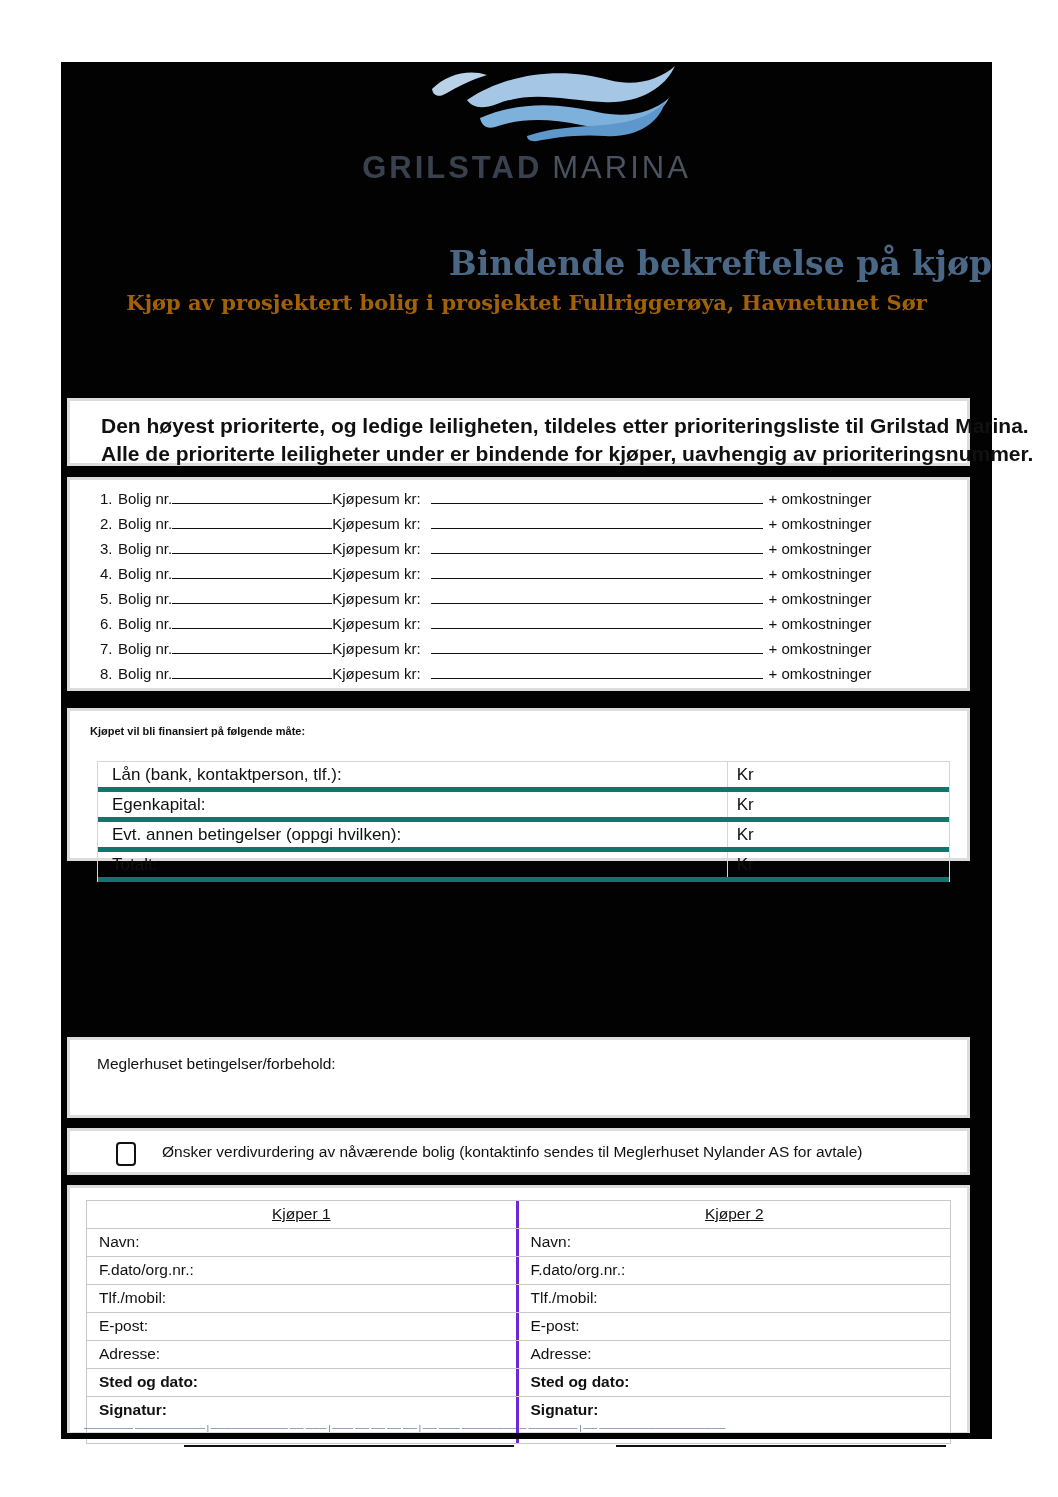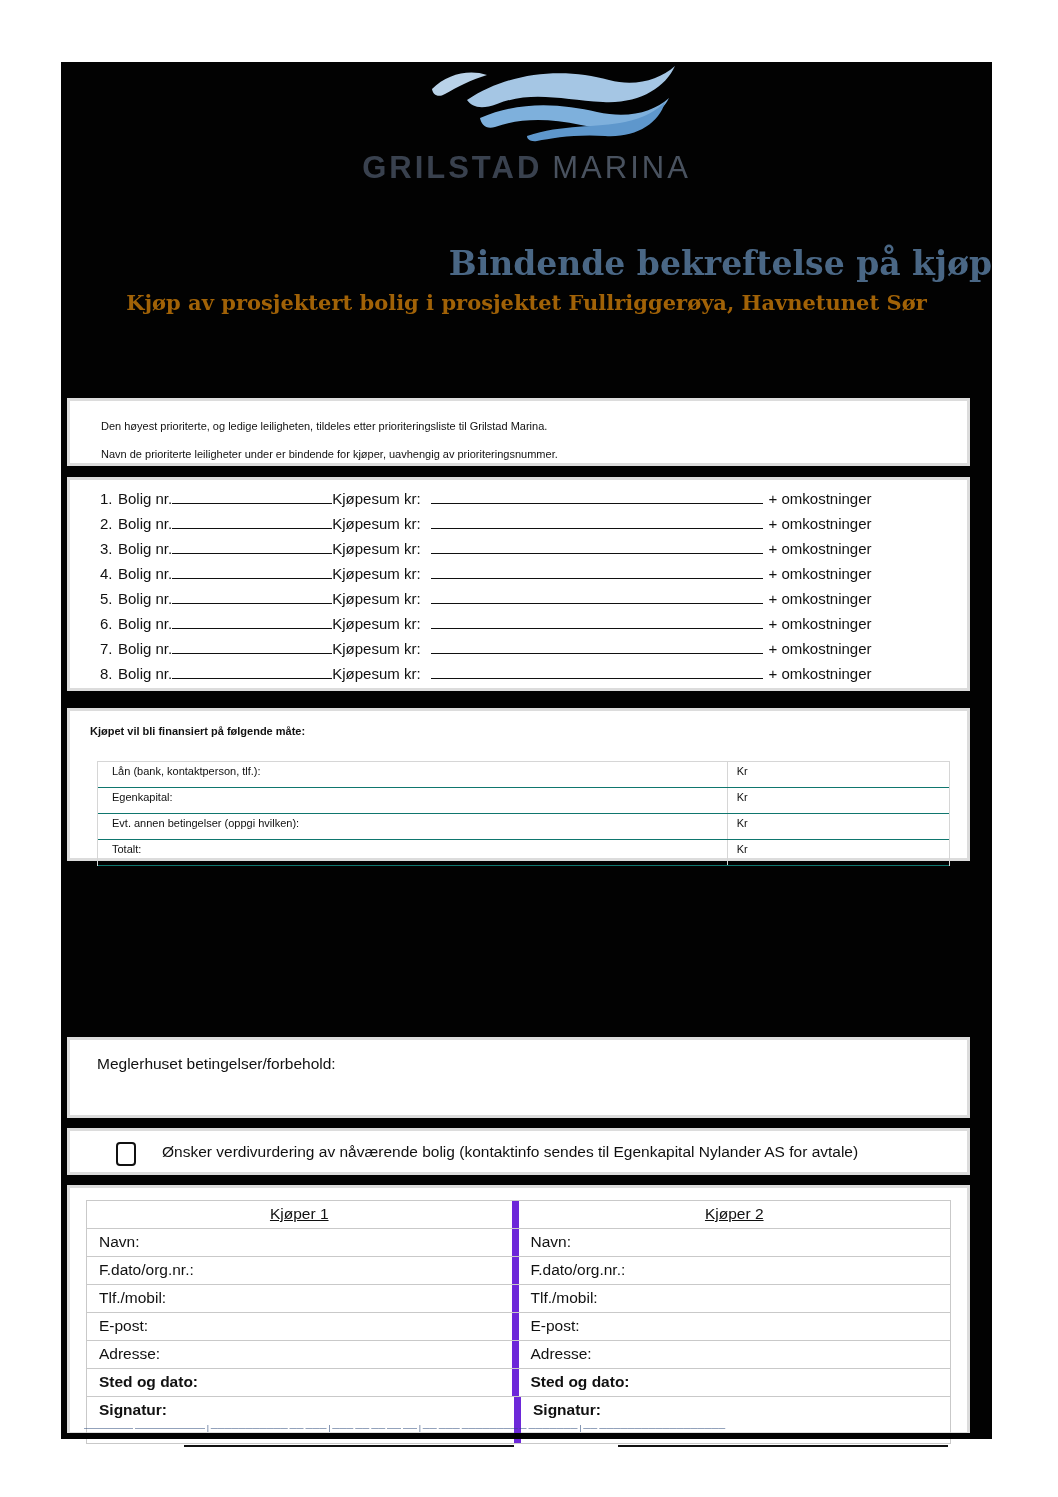--- a/index.html
+++ b/index.html
@@ -13,47 +13,47 @@
   .wordmark .bold{font-weight:bold;color:#39414e;}
   .wordmark .light{font-weight:normal;color:#49525f;margin-left:10px;}
   .doc-title{position:absolute;left:0;right:0;top:182px;text-align:right;
              font-family:"DejaVu Serif",serif;font-weight:bold;font-size:33px;color:#4a6785;}
   .doc-subtitle{position:absolute;left:0;right:0;top:228px;text-align:center;
              font-family:"DejaVu Serif",serif;font-weight:bold;font-size:21px;color:#a16207;}
 
   
   .panel{position:absolute;left:6px;width:903px;background:#ffffff;border:3px solid #dcdcdc;box-sizing:border-box;}
   .panel-notice{top:336px;height:68px;padding:11px 20px 0 31px;}
-  .panel-notice div{font-weight:normal;font-size:11px;line-height:28px;white-space:nowrap;}
+  .panel-notice div{font-weight:bold;font-size:21px;line-height:28px;white-space:nowrap;}
 
   .panel-units{top:415px;height:214px;padding-top:9px;}
   .unit-row{display:flex;align-items:baseline;height:25px;padding-left:30px;font-size:15px;white-space:nowrap;}
   .unit-row .num{width:18px;}
   .unit-row .blank{display:inline-block;border-bottom:1.6px solid #111;height:14px;}
   .blank-a{width:160px;}
   .blank-b{width:332px;margin-left:10px;margin-right:6px;}
 
   .panel-financing{top:646px;height:153px;}
   .fin-heading{padding:14px 0 0 20px;font-weight:bold;font-size:11px;}
   .fin-table{position:absolute;left:27px;right:17px;top:50px;border:1px solid #d6d6d6;border-bottom:none;}
-  .fin-row{display:flex;height:25px;border-bottom:1px solid #0f766e;font-size:11px;}
+  .fin-row{display:flex;height:25px;border-bottom:5px solid #0f766e;font-size:17px;}
   .fin-label{flex:0 0 74%;padding:3px 0 0 14px;box-sizing:border-box;border-right:1px solid #d6d6d6;}
   .fin-kr{flex:1;padding:3px 0 0 9px;}
 
   .panel-conditions{top:975px;height:81px;padding:15px 0 0 27px;font-size:15.5px;}
 
   .panel-valuation{top:1066px;height:47px;}
   .checkbox{position:absolute;left:46px;top:11px;width:16px;height:20px;border:2.5px solid #111;border-radius:4px;background:#fff;}
   .valuation-label{position:absolute;left:92px;top:12px;font-size:15.5px;white-space:nowrap;}
 
   .panel-buyers{top:1123px;height:250px;}
   .buyer-table{position:absolute;left:16px;right:16px;top:12px;border:1px solid #c9c9c9;border-bottom:none;}
   .b-row{display:flex;border-bottom:1px solid #c9c9c9;}
   .b-cell{flex:0 0 50%;box-sizing:border-box;font-size:15.5px;padding:4px 0 0 12px;height:27px;}
-  .b-cell.first{border-right:7px solid #6d28d9;}
+  .b-cell.first{border-right:3px solid #6d28d9;}
   .b-head{text-align:center;text-decoration:underline;padding-left:0;}
   .b-bold{font-weight:bold;}
   .b-sign{height:46px;}
   .sign-line{margin:26px 0 0 85px;width:330px;border-bottom:2px solid #111;}
 
   .footer-line{position:absolute;left:14px;right:8px;bottom:0px;font-size:7px;line-height:9px;
                color:#2c4a7a;white-space:nowrap;overflow:hidden;}
   .bottom-clip{position:absolute;left:0;right:0;bottom:0;height:6px;background:#020202;}
 </style>
 </head>
@@ -72,21 +72,21 @@
     </div>
     <div class="wordmark">
       <span class="bold">GRILSTAD</span><span class="light">MARINA</span>
     </div>
 
     <div class="doc-title">Bindende bekreftelse på kjøp</div>
     <div class="doc-subtitle">Kjøp av prosjektert bolig i prosjektet Fullriggerøya, Havnetunet Sør</div>
 
     <div class="panel panel-notice">
       <div>Den høyest prioriterte, og ledige leiligheten, tildeles etter prioriteringsliste til Grilstad Marina.</div>
-      <div>Navn de prioriterte leiligheter under er bindende for kjøper, uavhengig av prioriteringsnummer.</div>
+      <div>Alle de prioriterte leiligheter under er bindende for kjøper, uavhengig av prioriteringsnummer.</div>
     </div>
 
     <div class="panel panel-units">
       <div class="unit-row">
         <span class="num">1.</span>
         <span>Bolig nr.</span>
         <span class="blank blank-a"></span>
         <span>Kjøpesum kr:</span>
         <span class="blank blank-b"></span>
         <span>+ omkostninger</span>
@@ -170,21 +170,21 @@
         </div>
       </div>
     </div>
 
     <div class="panel panel-conditions">
       <span>Meglerhuset betingelser/forbehold:</span>
     </div>
 
     <div class="panel panel-valuation">
       <span class="checkbox"></span>
-      <span class="valuation-label">Ønsker verdivurdering av nåværende bolig (kontaktinfo sendes til Egenkapital Nylander AS for avtale)</span>
+      <span class="valuation-label">Ønsker verdivurdering av nåværende bolig (kontaktinfo sendes til Meglerhuset Nylander AS for avtale)</span>
     </div>
 
     <div class="panel panel-buyers">
       <div class="buyer-table">
         <div class="b-row">
           <div class="b-cell first b-head">Kjøper 1</div>
           <div class="b-cell b-head">Kjøper 2</div>
         </div>
         <div class="b-row">
           <div class="b-cell first">Navn:</div>

